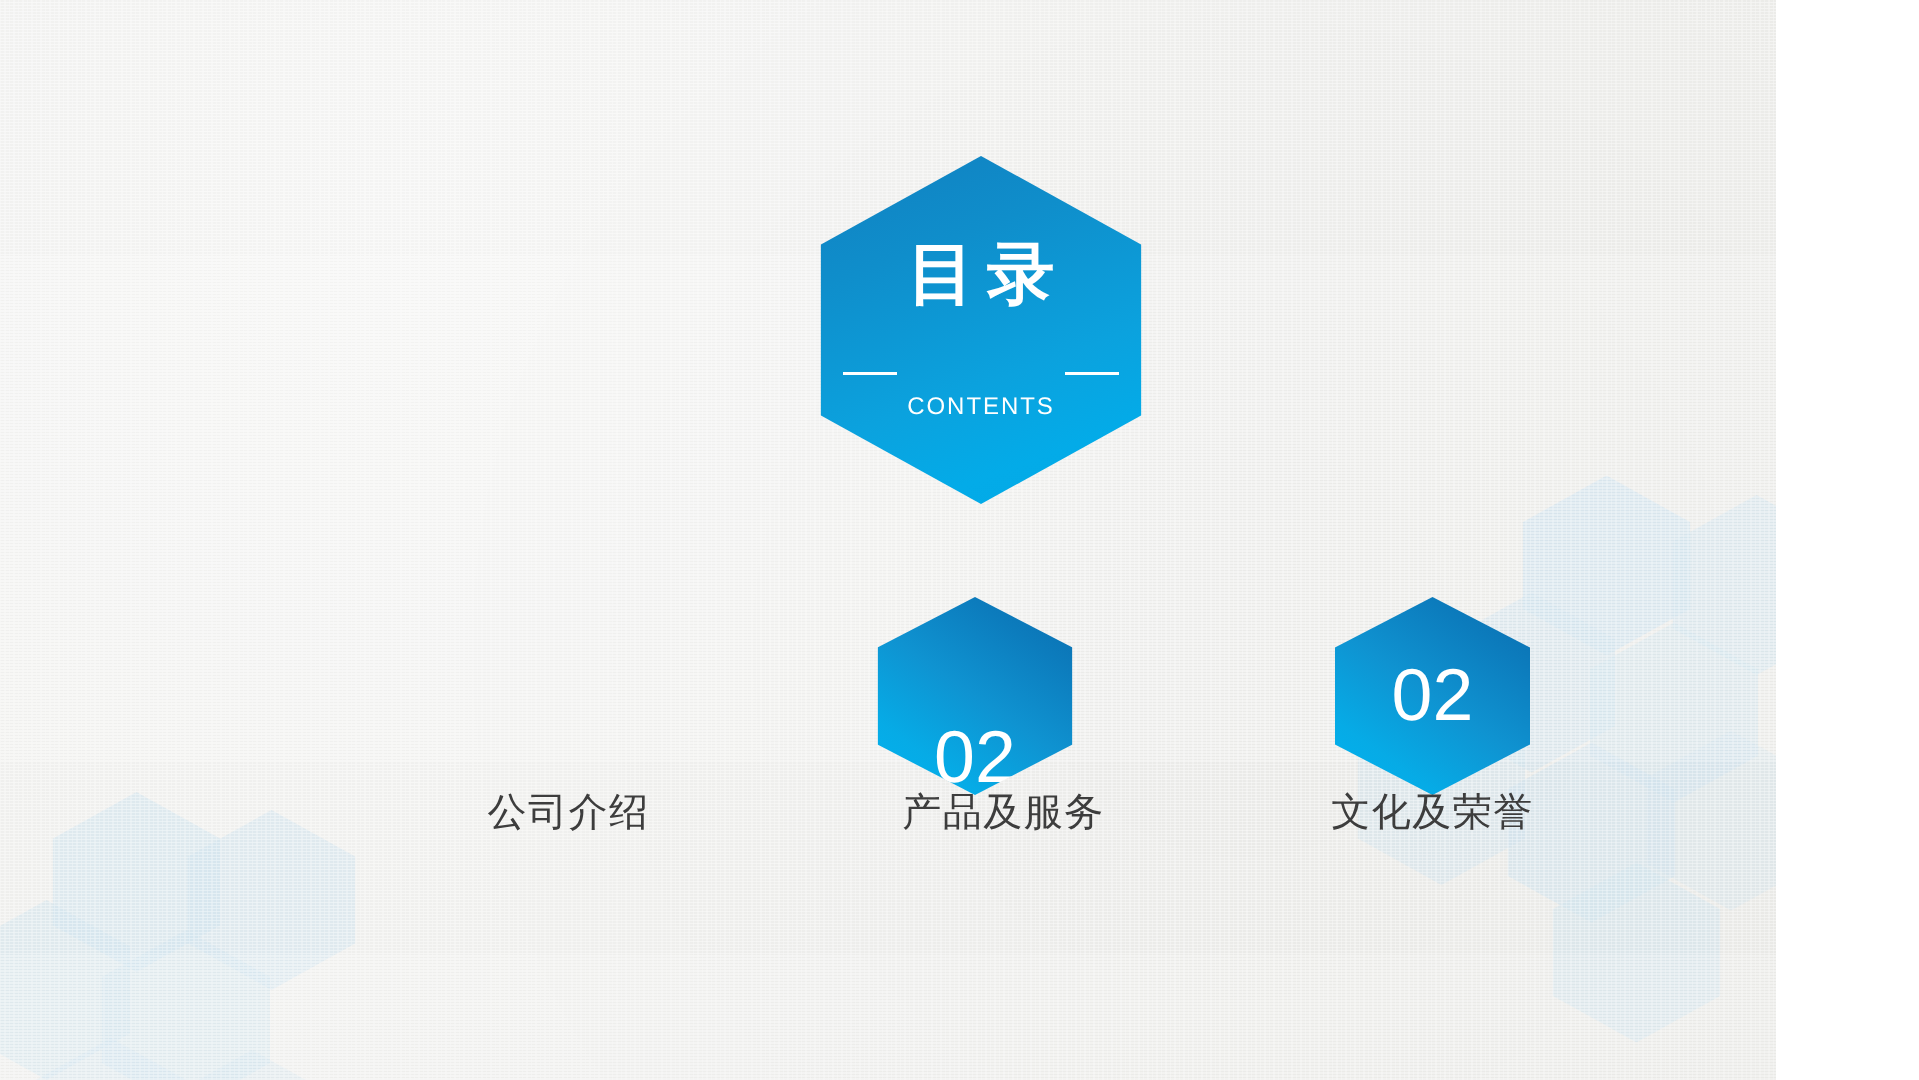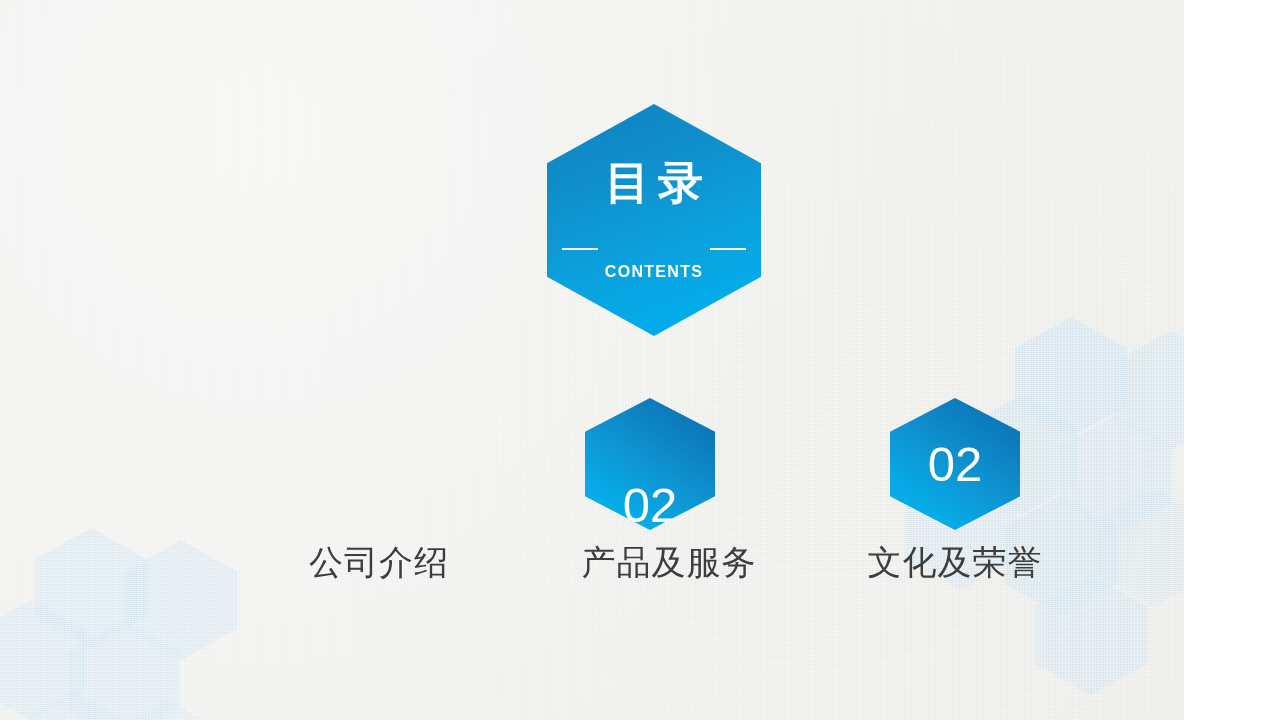--- a/index.html
+++ b/index.html
@@ -76,21 +76,21 @@
   }
   .contents-row .rule {
     width: 36px;
     height: 2px;
     background: #ffffff;
     display: block;
   }
   .contents-row .contents-text {
     color: #ffffff;
     font-size: 16px;
-    font-weight: 700;
+    font-weight: 400;
     letter-spacing: 1.3px;
     line-height: 1;
     margin-top: 46px;
   }
 
   
   .hex-num {
     width: 130px;
     height: 132px;
     top: 398px;
@@ -105,24 +105,24 @@
     letter-spacing: 0px;
   }
 
   #hex-01 { left: 314px; }
   #hex-02 { left: 585px; justify-content: flex-end; }
   #hex-03 { left: 890px; }
 
   
   .hex-label {
     position: absolute;
-    top: 540px;
+    top: 524px;
     width: 260px;
     text-align: center;
-    font-size: 34px;
+    font-size: 26px;
     color: #3d3d3d;
     letter-spacing: 1px;
     font-family: "DejaVu Sans", "Liberation Sans", sans-serif;
     white-space: nowrap;
   }
   #label-01 { left: 249px; }
   #label-02 { left: 539px; }
   #label-03 { left: 825px; }
 </style>
 </head>

